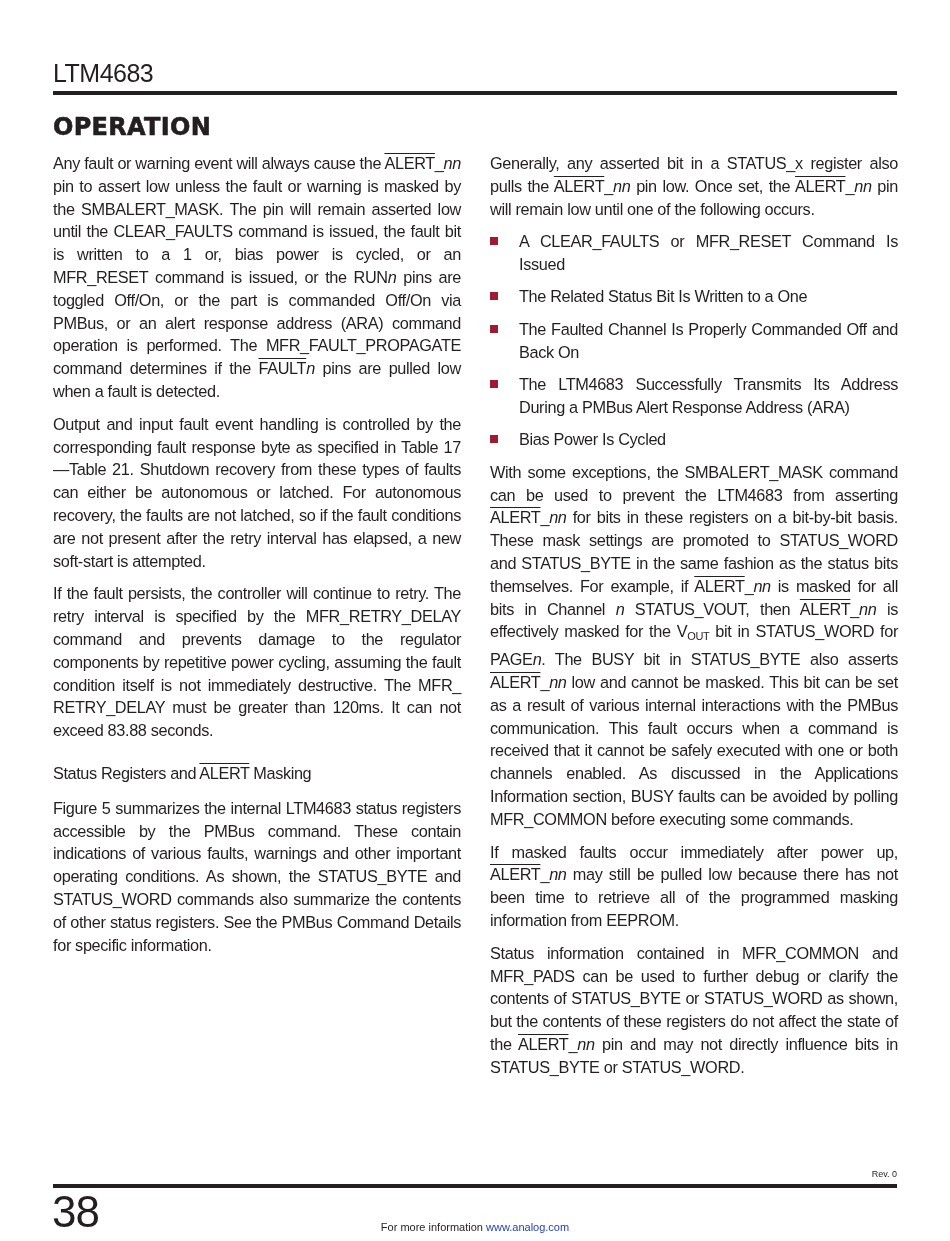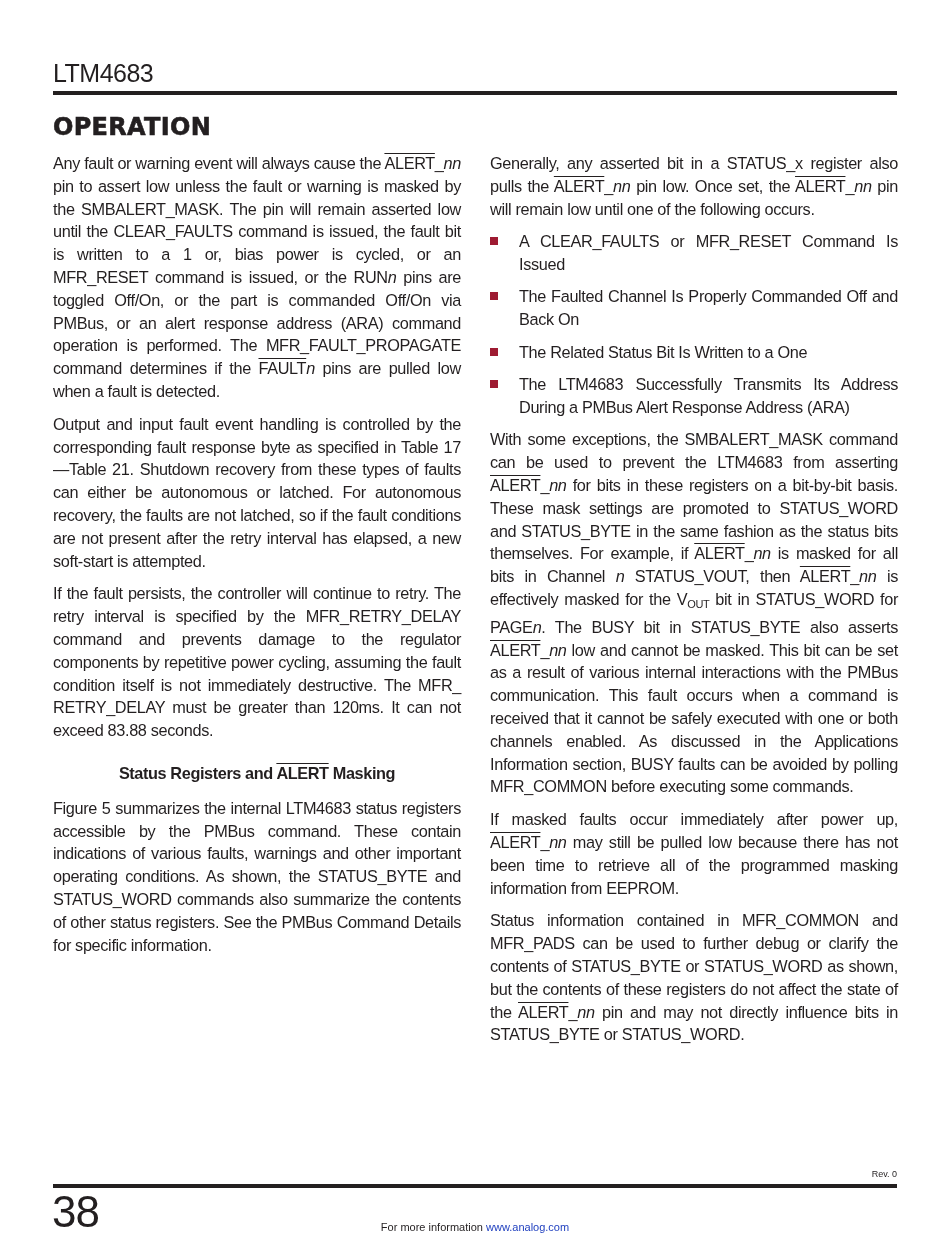--- a/index.html
+++ b/index.html
@@ -12,21 +12,21 @@
                      font-weight: 900; font-size: 24px; letter-spacing: 0.3px; line-height: 30px;
                      transform: scaleY(1.05); -webkit-text-stroke: 0.6px #231f20; }
     .col { position: absolute; top: 152px; width: 408px; font-size: 16.3px; line-height: 22.8px;
            text-align: justify; letter-spacing: -0.35px; }
     .col-left { left: 53px; }
     .col-right { left: 490px; }
     .col p { margin: 0 0 10px 0; }
     .ovl { text-decoration: overline; }
     .it { font-style: italic; }
     .sub { font-size: 11px; vertical-align: -3px; }
-    .subhead { font-weight: 700; margin: 20px 0 12px 0 !important; text-align: center; letter-spacing: -0.4px; }
+    .subhead { font-weight: 400; margin: 20px 0 12px 0 !important; text-align: left; letter-spacing: -0.4px; }
     .bullets { list-style: none; margin: 0 0 10px 0; padding: 0; }
     .bullets li { position: relative; padding-left: 29px; margin-bottom: 9.5px; }
     .bullets li .bullet { position: absolute; left: 0; top: 7px; width: 8px; height: 8px; background: #9e1b32; }
     .rev { position: absolute; right: 53px; top: 1169px; font-size: 9px; color: #231f20; }
     .bottom-rule { position: absolute; left: 53px; top: 1184px; width: 844px; height: 4px; background: #231f20; }
     .page-number { position: absolute; left: 52px; top: 1188px; font-size: 44px; font-weight: 300;
                    line-height: 48px; letter-spacing: -1px; }
     .footer-info { position: absolute; left: 0; width: 950px; top: 1221px; text-align: center; font-size: 11px; }
     .footer-link { color: #1f3fbf; text-decoration: none; }
   </style>
@@ -47,23 +47,24 @@
   <p class="subhead"><span>Status Registers and </span><span class="ovl">ALERT</span><span> Masking</span></p>
 
   <p>Figure 5 summarizes the internal LTM4683 status registers accessible by the PMBus command. These contain indications of various faults, warnings and other important operating conditions. As shown, the STATUS_BYTE and STATUS_WORD commands also summarize the contents of other status registers. See the PMBus Command Details for specific information.</p>
 </div>
 
 <div class="col col-right">
   <p><span>Generally, any asserted bit in a STATUS_x register also pulls the </span><span class="ovl">ALERT</span><span>_</span><span class="it">nn</span><span> pin low. Once set, the </span><span class="ovl">ALERT</span><span>_</span><span class="it">nn</span><span> pin will remain low until one of the following occurs.</span></p>
 
   <ul class="bullets">
     <li><span class="bullet"></span><span>A CLEAR_FAULTS or MFR_RESET Command Is Issued</span></li>
+    <li><span class="bullet"></span><span>The Related Status Bit Is Written to a One</span></li>
     <li><span class="bullet"></span><span>The Faulted Channel Is Properly Commanded Off and Back On</span></li>
-    <li><span class="bullet"></span><span>The Related Status Bit Is Written to a One</span></li>
     <li><span class="bullet"></span><span>The LTM4683 Successfully Transmits Its Address During a PMBus Alert Response Address (ARA)</span></li>
+    <li><span class="bullet"></span><span>Bias Power Is Cycled</span></li>
   </ul>
 
   <p><span>With some exceptions, the SMBALERT_MASK command can be used to prevent the LTM4683 from asserting </span><span class="ovl">ALERT</span><span>_</span><span class="it">nn</span><span> for bits in these registers on a bit-by-bit basis. These mask settings are promoted to STATUS_WORD and STATUS_BYTE in the same fashion as the status bits themselves. For example, if </span><span class="ovl">ALERT</span><span>_</span><span class="it">nn</span><span> is masked for all bits in Channel </span><span class="it">n</span><span> STATUS_VOUT, then </span><span class="ovl">ALERT</span><span>_</span><span class="it">nn</span><span> is effectively masked for the V</span><span class="sub">OUT</span><span> bit in STATUS_WORD for PAGE</span><span class="it">n</span><span>. The BUSY bit in STATUS_BYTE also asserts </span><span class="ovl">ALERT</span><span>_</span><span class="it">nn</span><span> low and cannot be masked. This bit can be set as a result of various internal interactions with the PMBus communication. This fault occurs when a command is received that it cannot be safely executed with one or both channels enabled. As discussed in the Applications Information section, BUSY faults can be avoided by polling MFR_COMMON before executing some commands.</span></p>
 
   <p><span>If masked faults occur immediately after power up, </span><span class="ovl">ALERT</span><span>_</span><span class="it">nn</span><span> may still be pulled low because there has not been time to retrieve all of the programmed masking information from EEPROM.</span></p>
 
   <p><span>Status information contained in MFR_COMMON and MFR_PADS can be used to further debug or clarify the contents of STATUS_BYTE or STATUS_WORD as shown, but the contents of these registers do not affect the state of the </span><span class="ovl">ALERT</span><span>_</span><span class="it">nn</span><span> pin and may not directly influence bits in STATUS_BYTE or STATUS_WORD.</span></p>
 </div>
 
 <div class="rev">Rev. 0</div>

